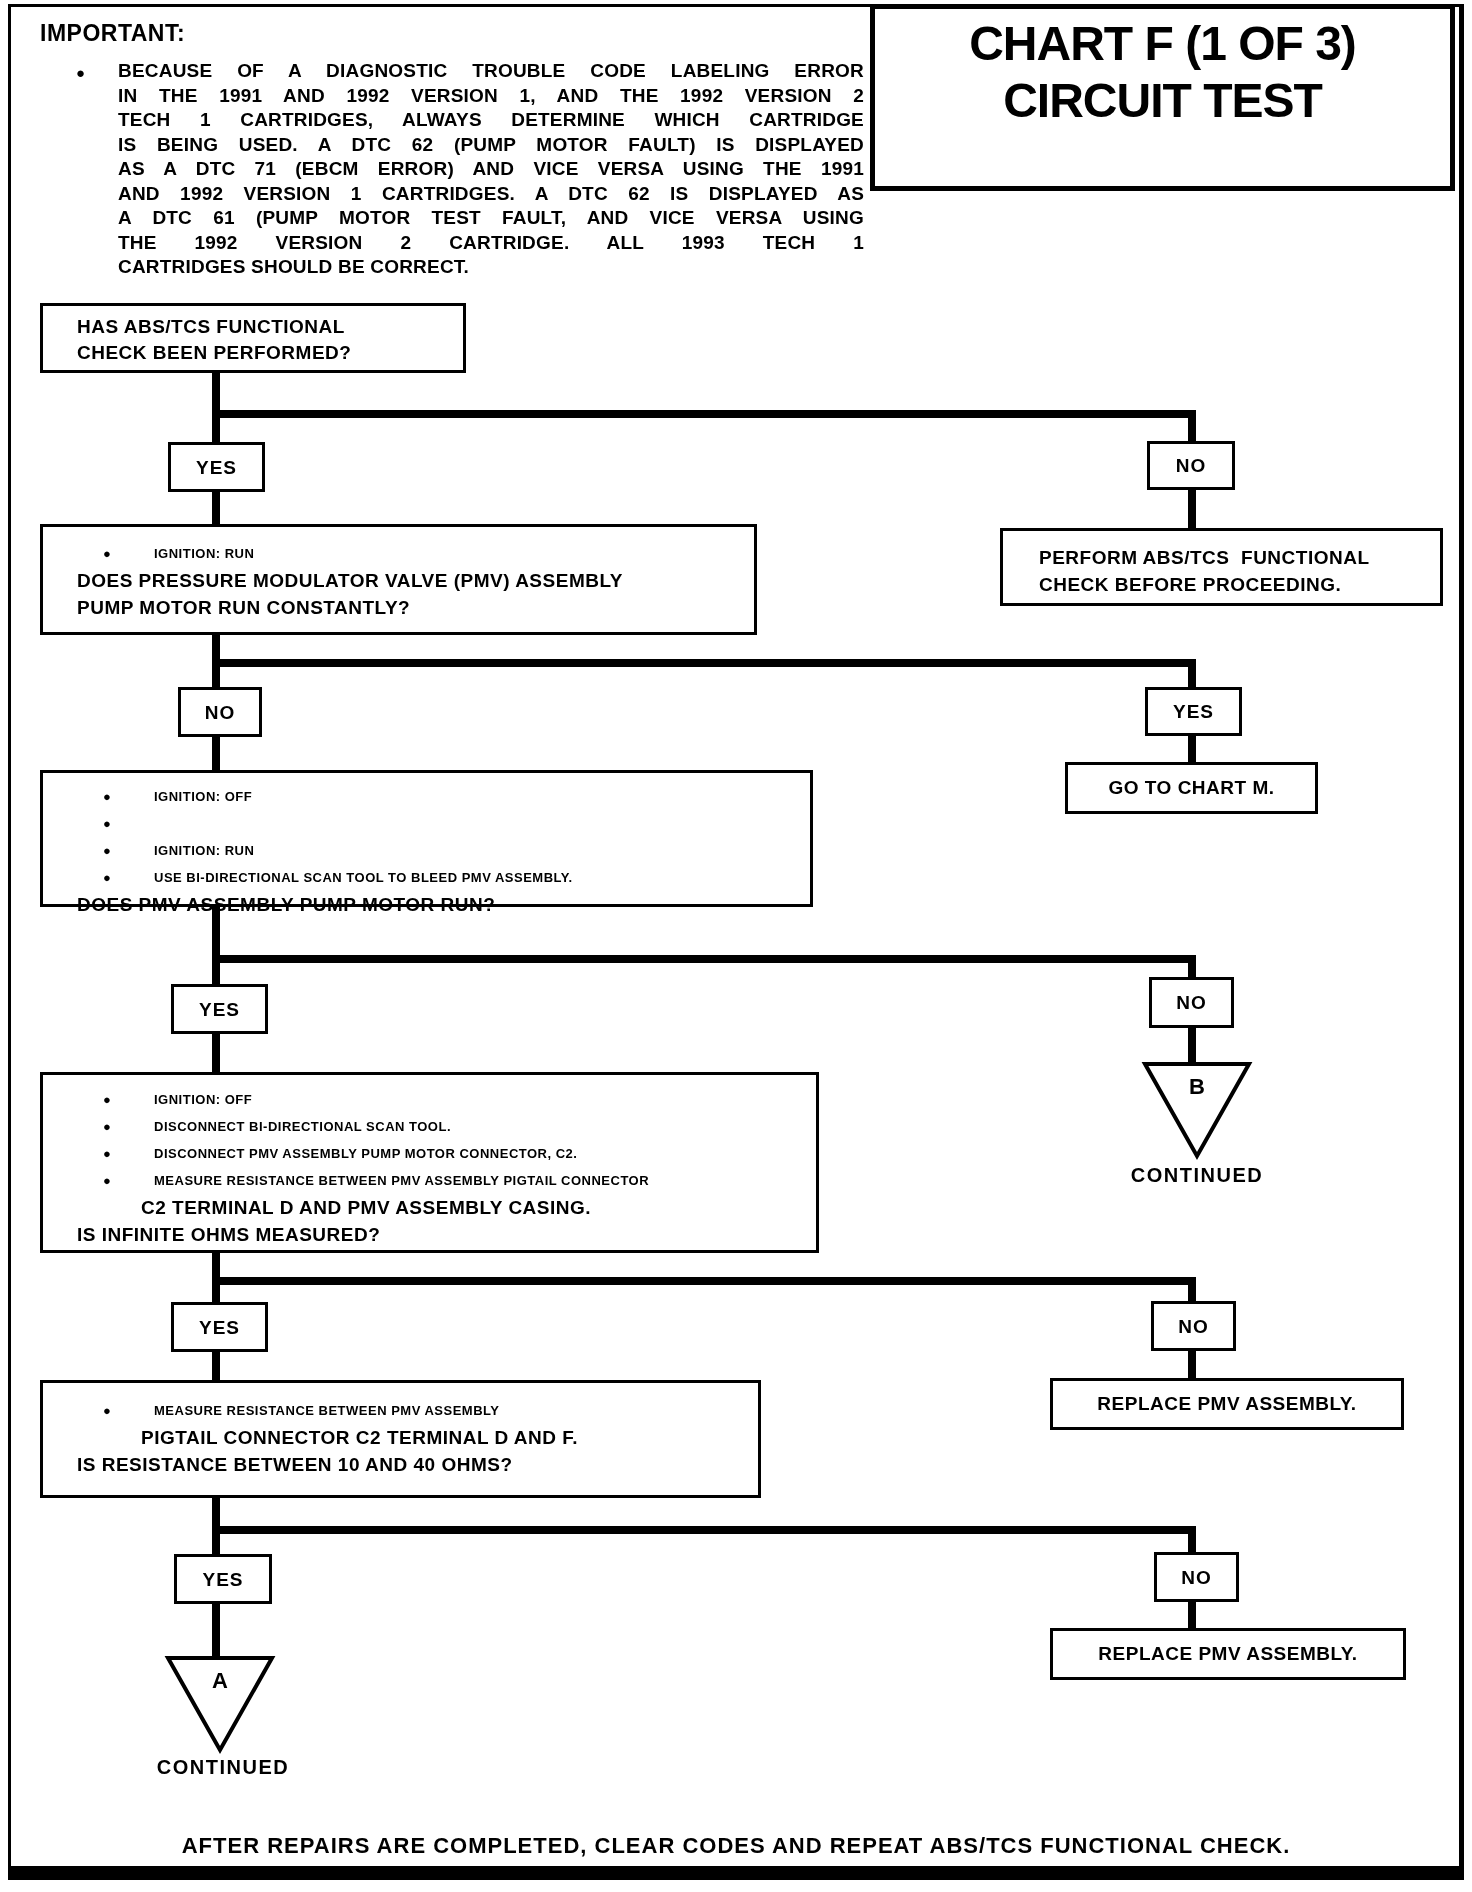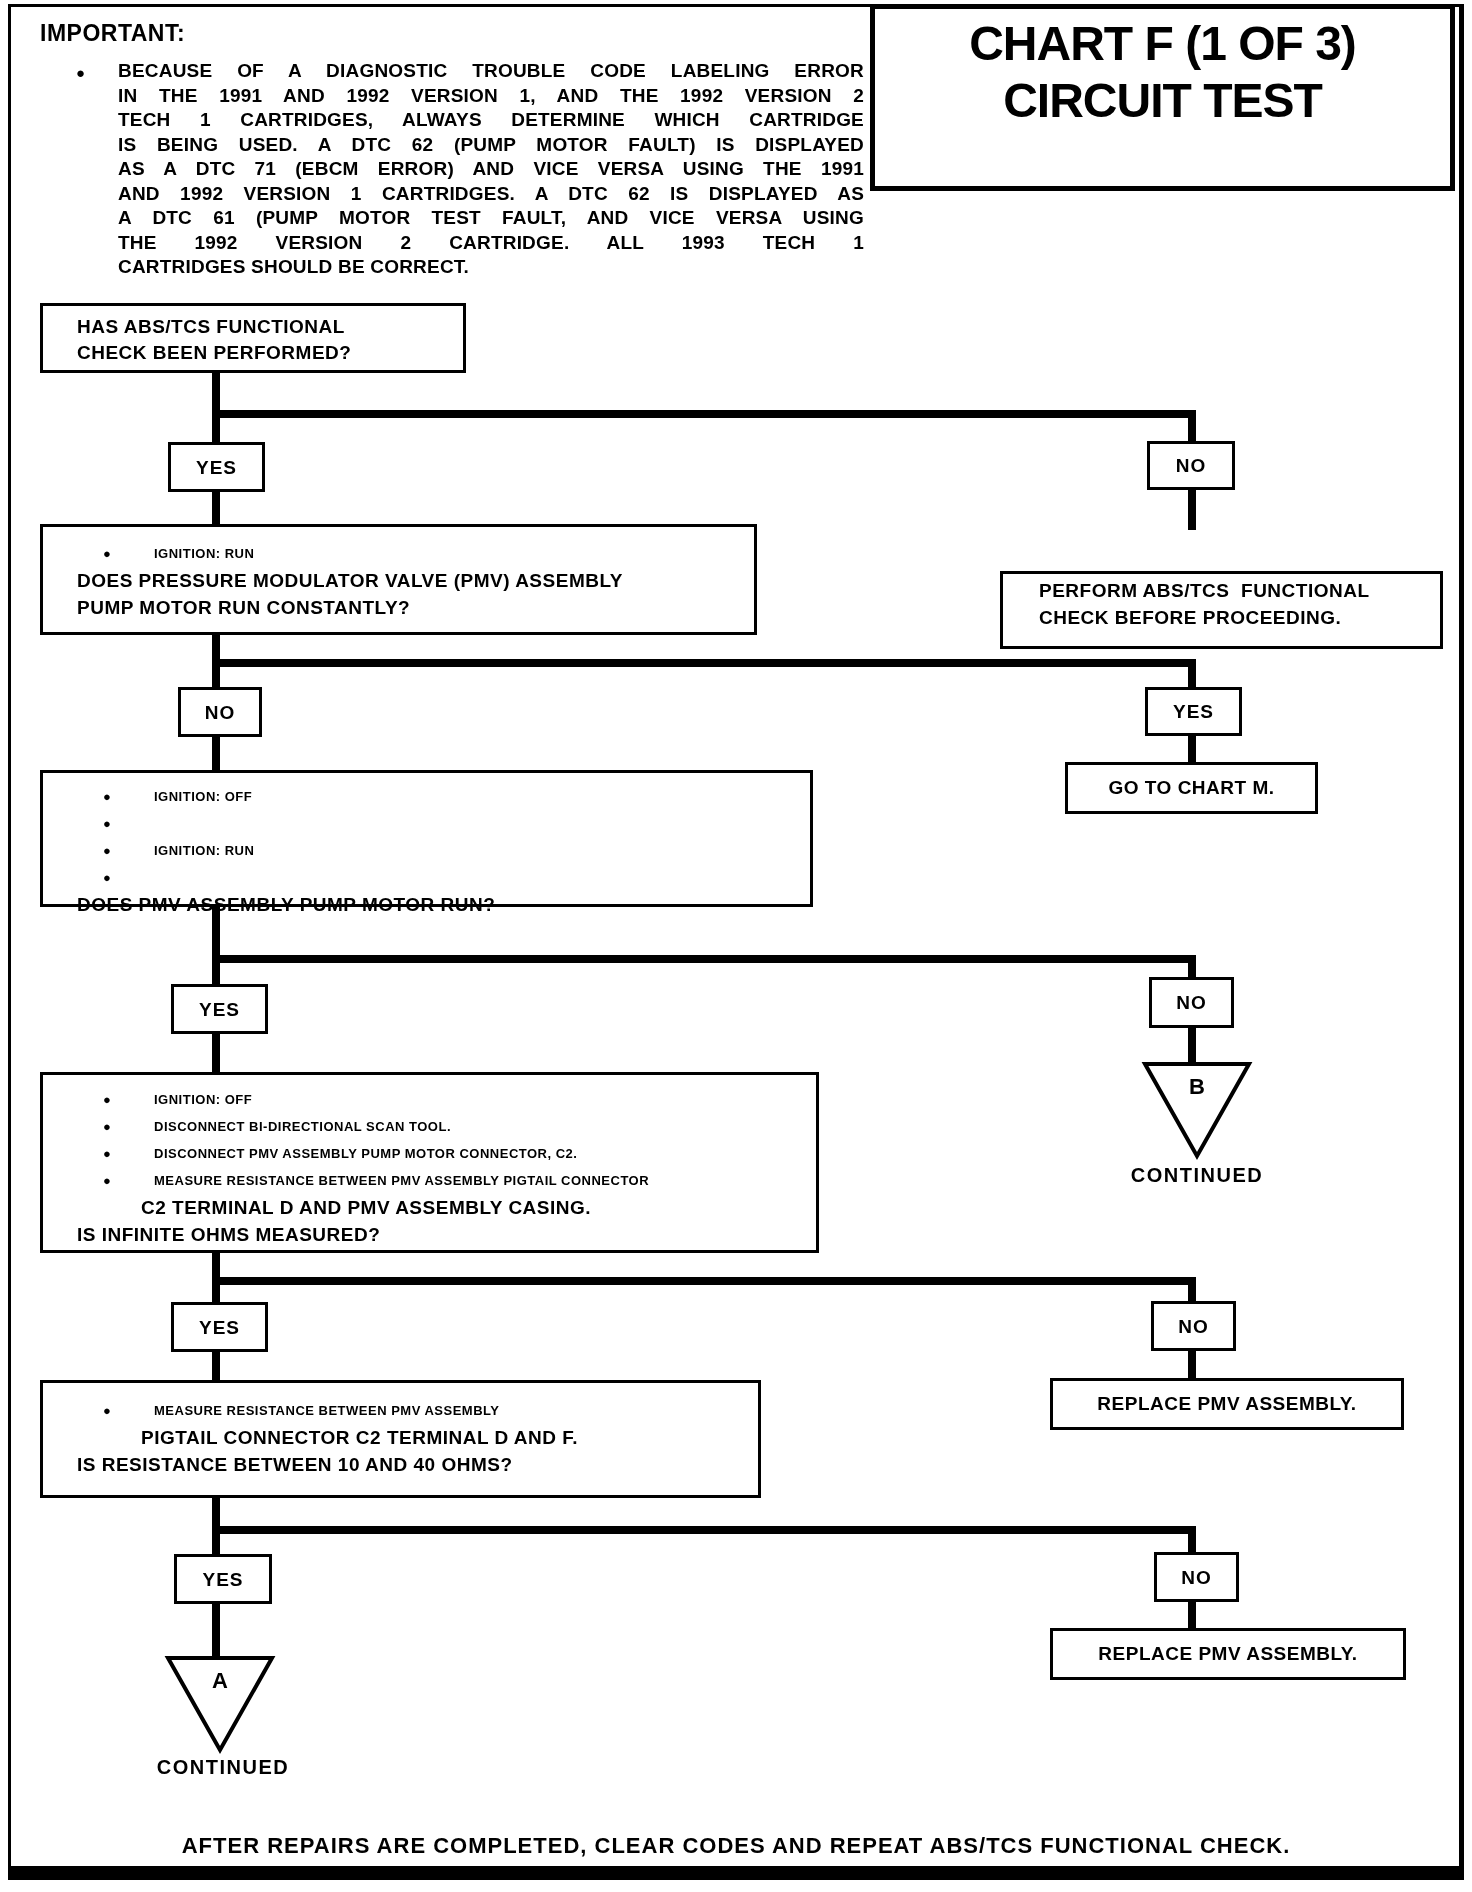--- a/index.html
+++ b/index.html
@@ -38,21 +38,21 @@
   }
   .fl-line { display:flex; }
   .fl-bullet { flex:0 0 64px; padding-left:13px; font-size:13px; box-sizing:border-box; }
   .fl-indent { padding-left:64px; }
   .fl-text { white-space:pre-wrap; }
   #q1 { left:40px;  top:303px;  width:426px; height:70px;  padding:8px 8px 0 34px; line-height:26px; }
   #q2 { left:40px;  top:524px;  width:717px; height:111px; padding:13px 8px 0 34px; }
   #q3 { left:40px;  top:770px;  width:773px; height:137px; padding:10px 8px 0 34px; }
   #q4 { left:40px;  top:1072px; width:779px; height:181px; padding:11px 8px 0 34px; }
   #q5 { left:40px;  top:1380px; width:721px; height:118px; padding:14px 8px 0 34px; }
-  #perform  { left:1000px; top:528px;  width:443px; height:78px; padding:3px 8px 0 36px;margin-top:43px; }
+  #perform  { left:1000px; top:528px;  width:443px; height:78px; padding:13px 8px 0 36px; }
   #chartm   { left:1065px; top:762px;  width:253px; height:52px; text-align:center; line-height:46px; }
   #replace1 { left:1050px; top:1378px; width:354px; height:52px; text-align:center; line-height:46px; }
   #replace2 { left:1050px; top:1628px; width:356px; height:52px; text-align:center; line-height:46px; }
 
   .sbox {
     position:absolute; box-sizing:border-box; border:3px solid #000; background:#fff;
     font-size:19px; letter-spacing:1px; text-align:center;
   }
 
   
@@ -159,20 +159,21 @@
       </div>
       <div class="fl-line fl-bullet">
         <span class="fl-bullet">●</span>
       </div>
       <div class="fl-line fl-bullet">
         <span class="fl-bullet">●</span>
         <span class="fl-text">IGNITION: RUN</span>
       </div>
       <div class="fl-line fl-bullet">
         <span class="fl-bullet">●</span>
+        <span class="fl-text">USE BI-DIRECTIONAL SCAN TOOL TO BLEED PMV ASSEMBLY.</span>
       </div>
       <div class="fl-line fl-flush">
         <span class="fl-text">DOES PMV ASSEMBLY PUMP MOTOR RUN?</span>
       </div>
     </div>
   <div class="fbox" id="q4">
       <div class="fl-line fl-bullet">
         <span class="fl-bullet">●</span>
         <span class="fl-text">IGNITION: OFF</span>
       </div>

